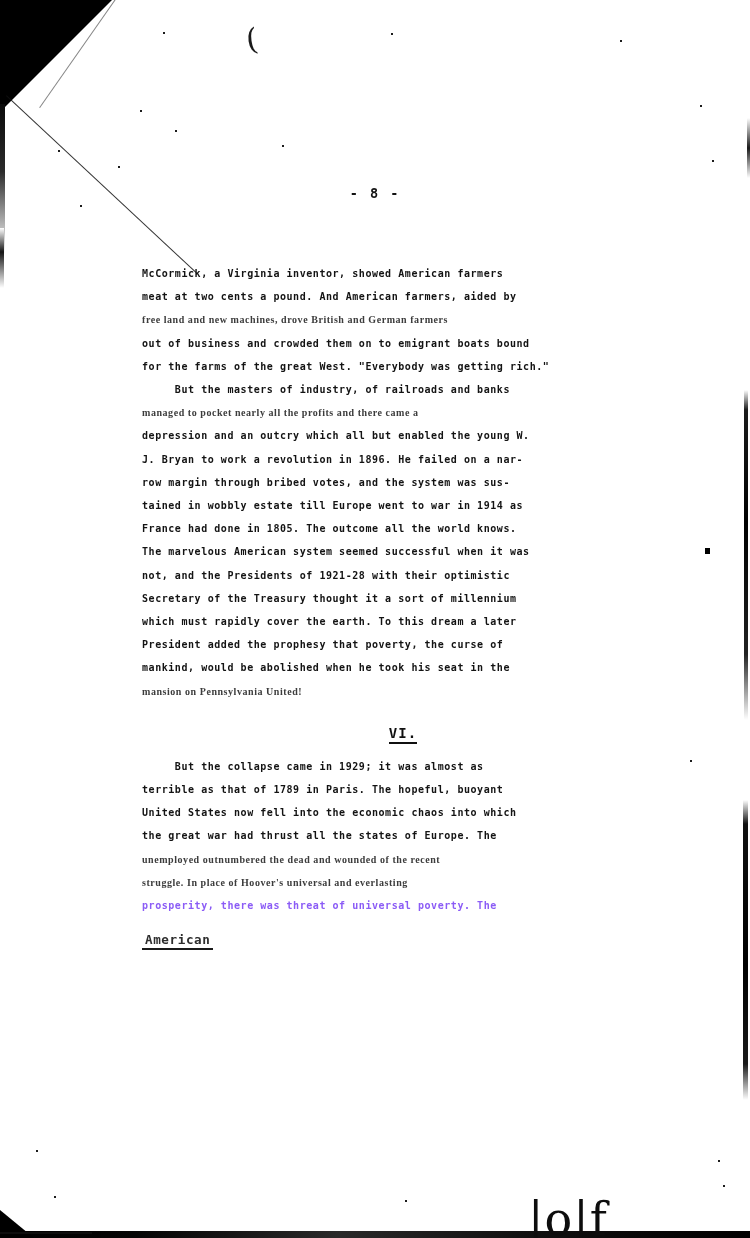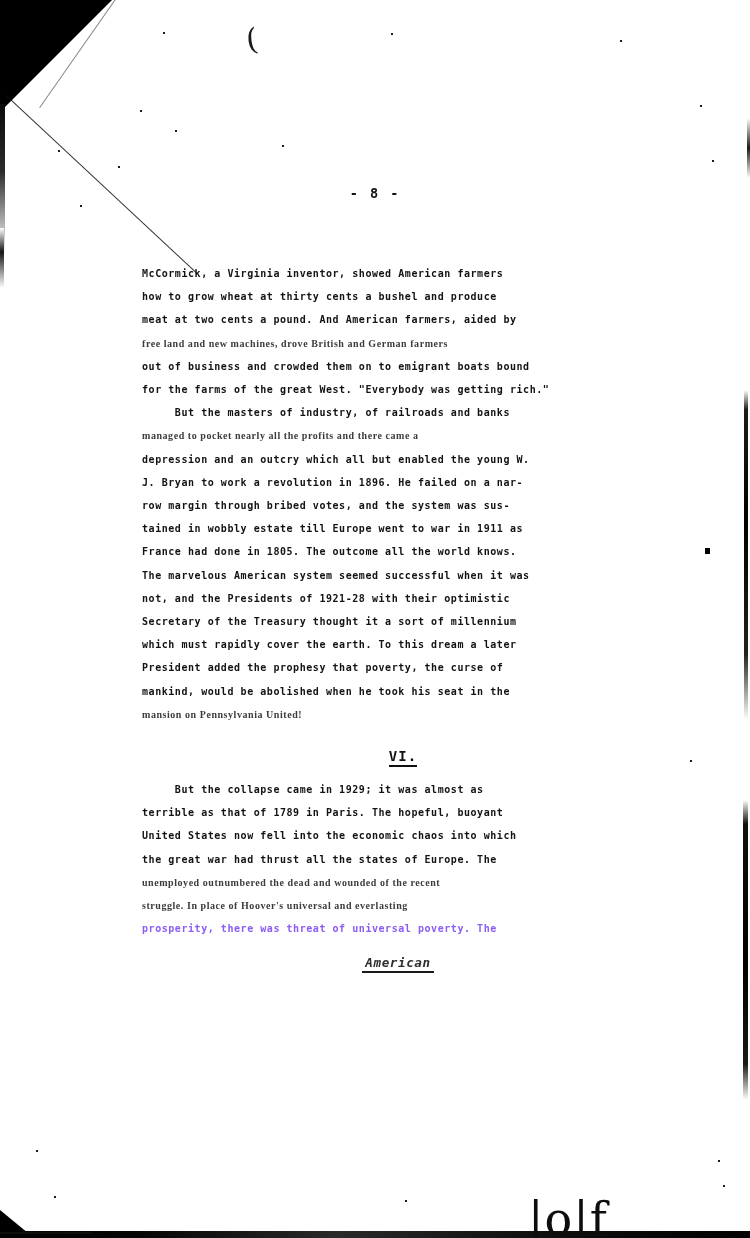--- a/index.html
+++ b/index.html
@@ -170,23 +170,22 @@
     text-align: center;
     font-size: 14px;
     font-weight: bold;
     letter-spacing: 1px;
     color: #101010;
   }
   #section-heading span { border-bottom: 2px solid #101010; padding-bottom: 1px; }
 
   #catchword-row {
     margin-top: 12px;
-    text-align: center;
+    text-align: left;
     padding-right: 10px;
-    font-style: italic;
   }
   #catchword-row span {
     font-size: 12.6px;
     font-weight: bold;
     letter-spacing: 0.6px;
     color: #2e2e2e;
     border-bottom: 2px solid #1a1a1a;
     padding: 0 3px 1px 3px;
   }
 </style>
@@ -228,34 +227,33 @@
 
   <div id="ink-mark-top">(</div>
   <div id="ink-mark-bottom">|o|f</div>
 
   <div id="page-number">- 8 -</div>
 
   <div id="typed-body">
 
     <div>
       <div class="typed-line">McCormick, a Virginia inventor, showed American farmers</div>
-      <div class="typed-line">how to grow wheat at thirty cents a bushel and produce</div>
       <div class="typed-line">meat at two cents a pound. And American farmers, aided by</div>
       <div class="typed-line faint">free land and new machines, drove British and German farmers</div>
       <div class="typed-line">out of business and crowded them on to emigrant boats bound</div>
       <div class="typed-line">for the farms of the great West. "Everybody was getting rich."</div>
     </div>
 
     <div>
       <div class="typed-line">     But the masters of industry, of railroads and banks</div>
       <div class="typed-line faint">managed to pocket nearly all the profits and there came a</div>
       <div class="typed-line">depression and an outcry which all but enabled the young W.</div>
       <div class="typed-line">J. Bryan to work a revolution in 1896. He failed on a nar-</div>
       <div class="typed-line">row margin through bribed votes, and the system was sus-</div>
-      <div class="typed-line">tained in wobbly estate till Europe went to war in 1911 as</div>
+      <div class="typed-line">tained in wobbly estate till Europe went to war in 1914 as</div>
       <div class="typed-line">France had done in 1805. The outcome all the world knows.</div>
       <div class="typed-line">The marvelous American system seemed successful when it was</div>
       <div class="typed-line">not, and the Presidents of 1921-28 with their optimistic</div>
       <div class="typed-line">Secretary of the Treasury thought it a sort of millennium</div>
       <div class="typed-line">which must rapidly cover the earth. To this dream a later</div>
       <div class="typed-line">President added the prophesy that poverty, the curse of</div>
       <div class="typed-line">mankind, would be abolished when he took his seat in the</div>
       <div class="typed-line faint">mansion on Pennsylvania United!</div>
     </div>
 

